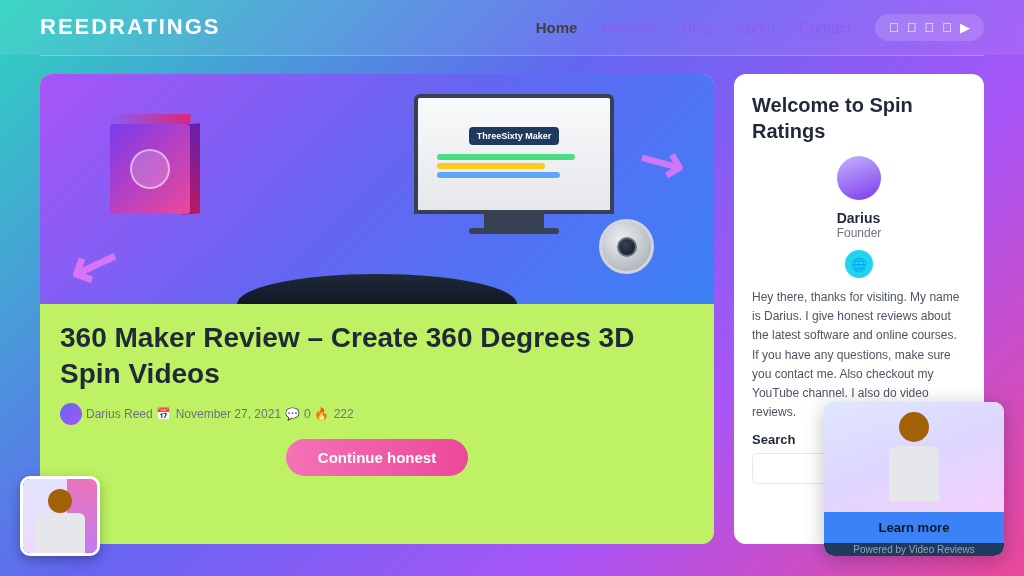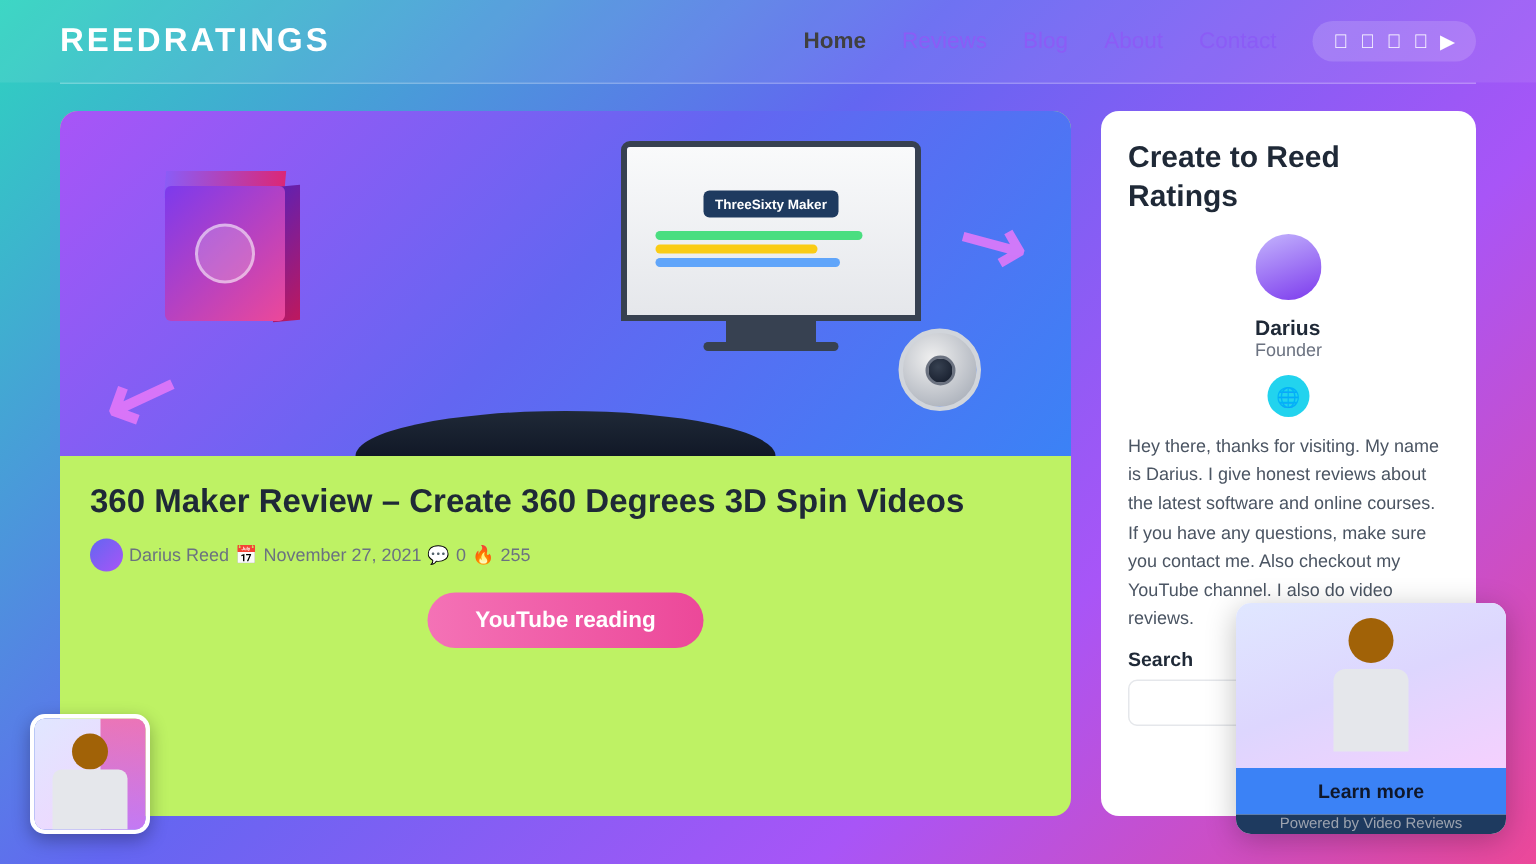--- a/index.html
+++ b/index.html
@@ -247,21 +247,21 @@
       height: 30px;
       background: linear-gradient(180deg, #1f2937, #111827);
       border-radius: 50% 50% 0 0 / 100% 100% 0 0;
     }
 
     .article-body {
       padding: 16px 20px;
       flex: 1;
     }
     .article-title {
-      font-size: 22px;
+      font-size: 28px;
       font-weight: 700;
       color: #1f2937;
       margin-bottom: 10px;
       line-height: 1.3;
     }
     .article-meta {
       display: flex;
       align-items: center;
       gap: 4px;
       font-size: 12px;
@@ -563,30 +563,30 @@
         <span class="meta-item">
           <span>📅</span>
           <span>November 27, 2021</span>
         </span>
         <span class="meta-item">
           <span>💬</span>
           <span>0</span>
         </span>
         <span class="meta-item">
           <span>🔥</span>
-          <span>255</span>
+          <span>222</span>
         </span>
       </div>
-      <button class="continue-btn">YouTube reading</button>
+      <button class="continue-btn">Continue honest</button>
     </div>
   </div>
 
   <div class="sidebar">
     <div class="sidebar-card">
-      <h3 class="sidebar-title">Create to Reed Ratings</h3>
+      <h3 class="sidebar-title">Welcome to Spin Ratings</h3>
 
       <div class="author-row">
         <div class="author-avatar">
           <div class="author-avatar-inner"></div>
         </div>
         <div class="author-info">
           <div class="author-name">Darius</div>
           <div class="author-role">Founder</div>
         </div>
         <div class="author-icon">🌐</div>

